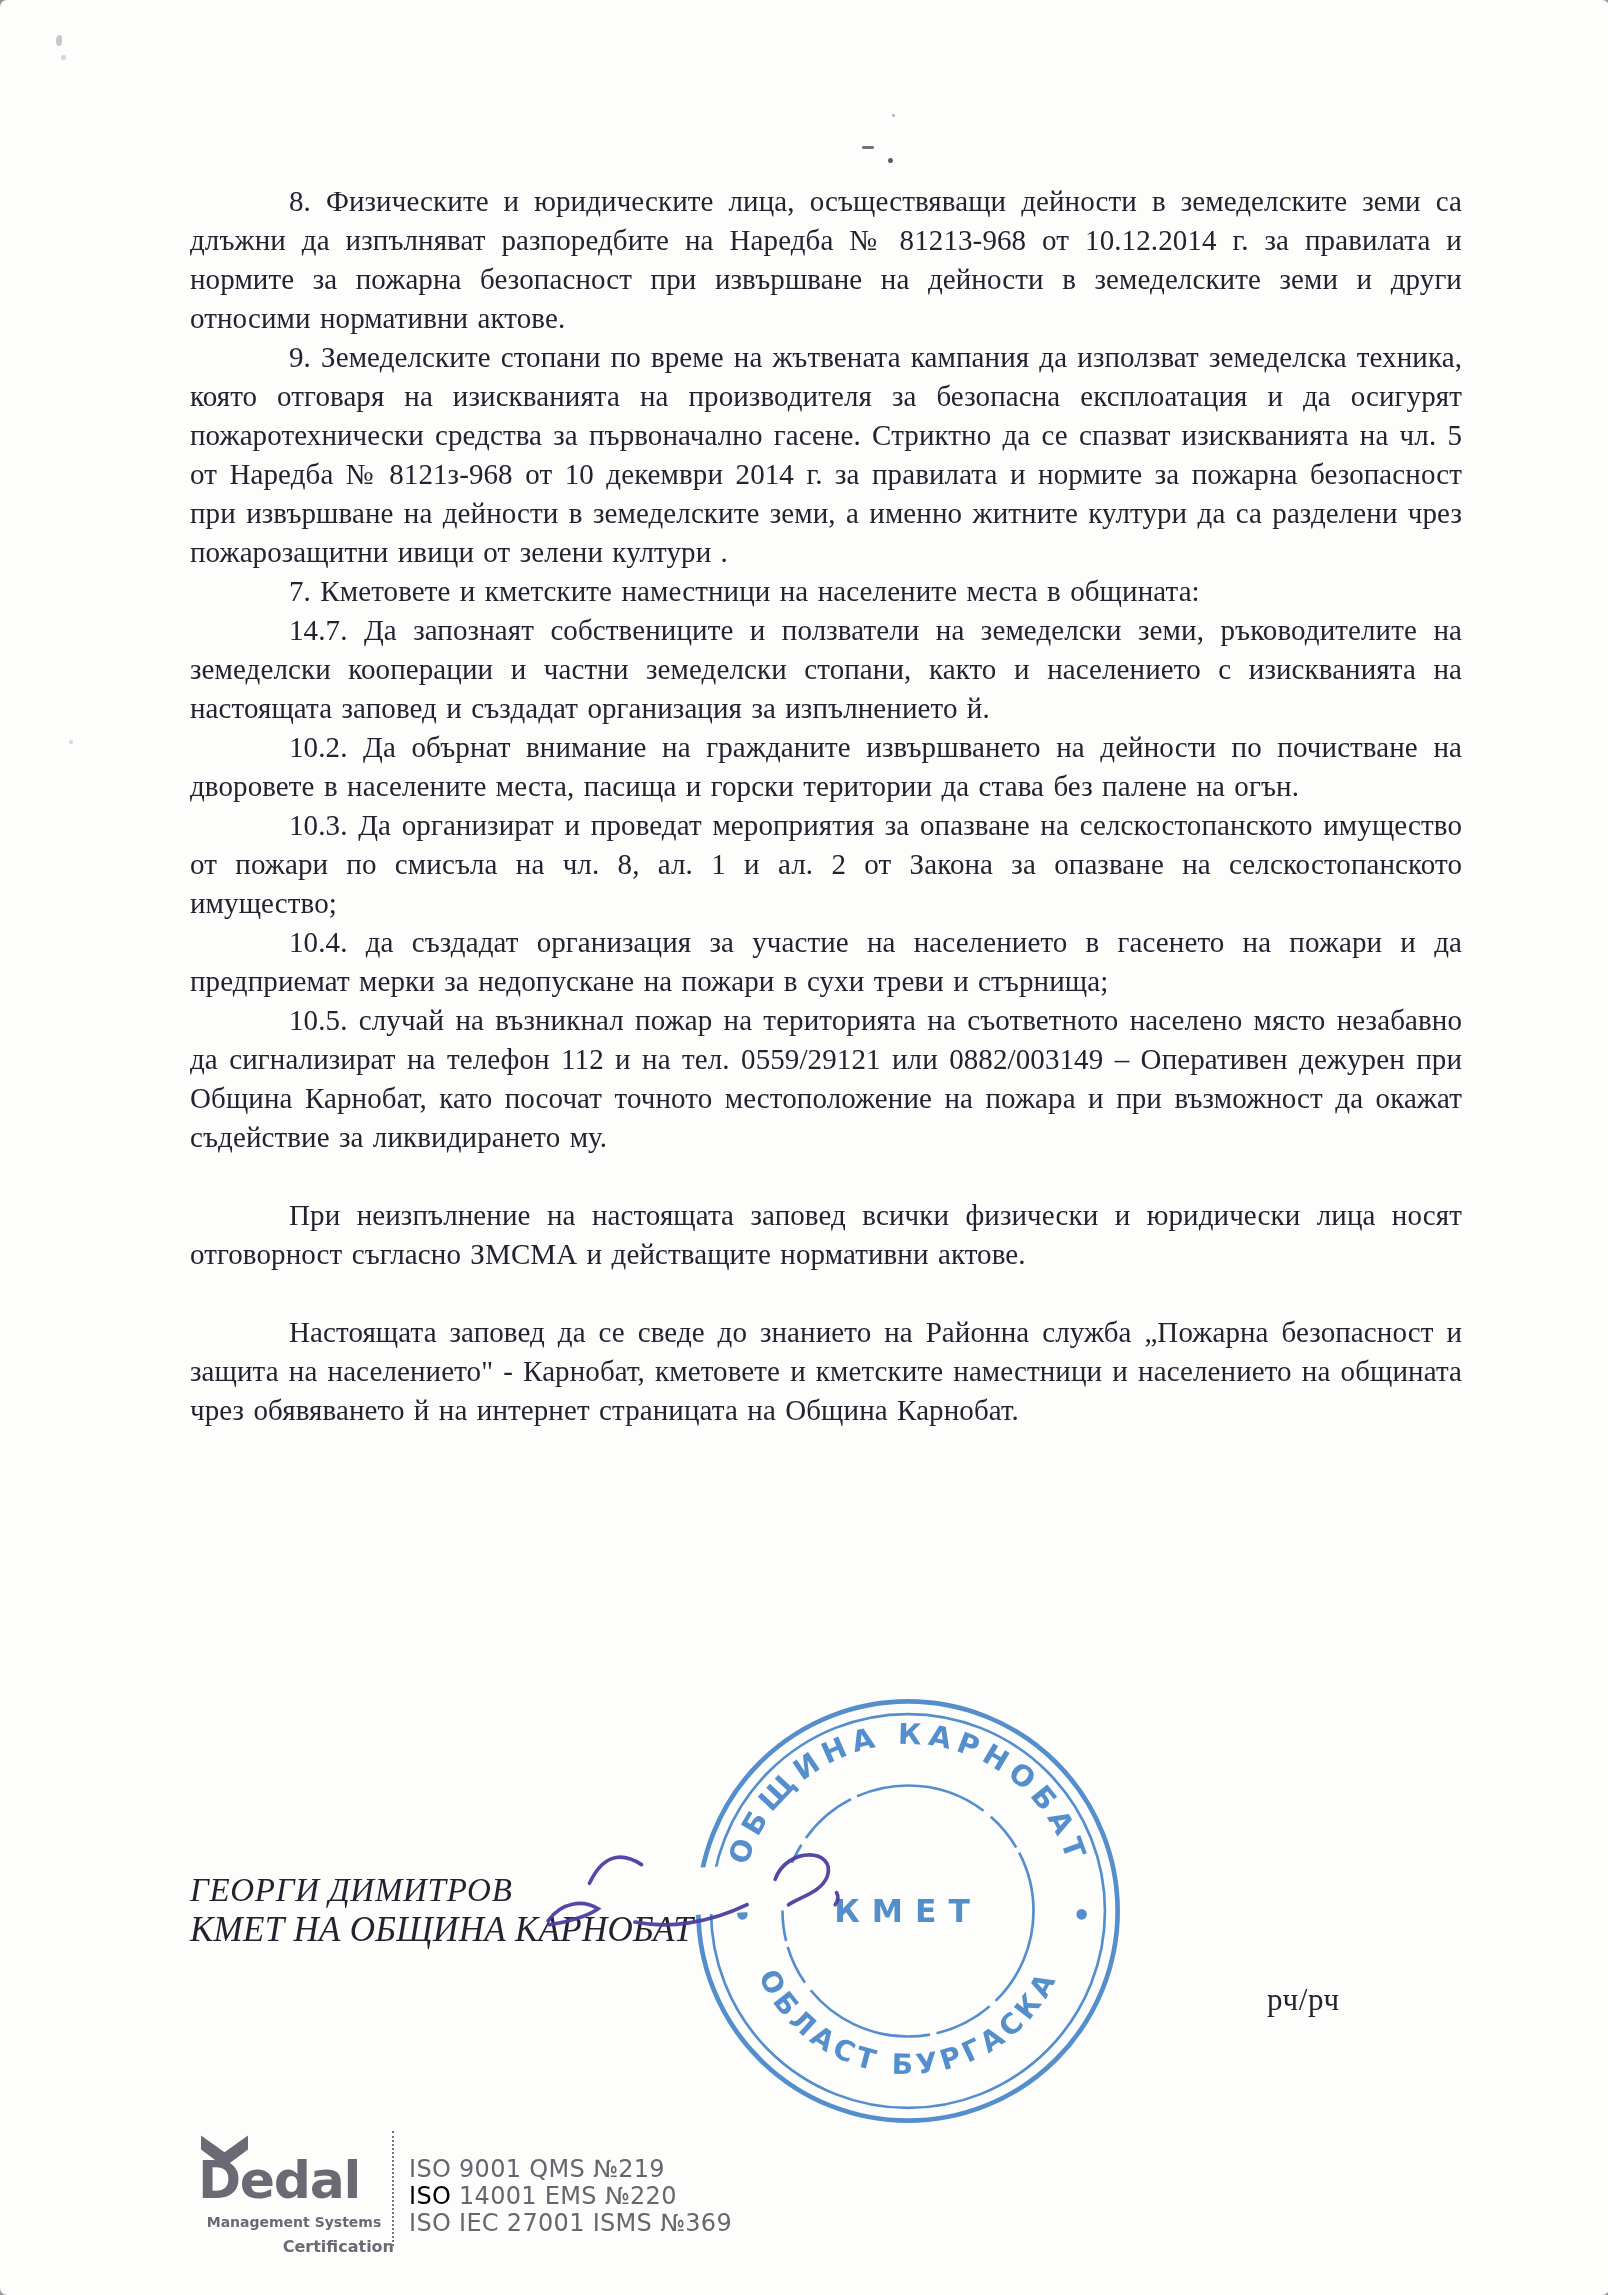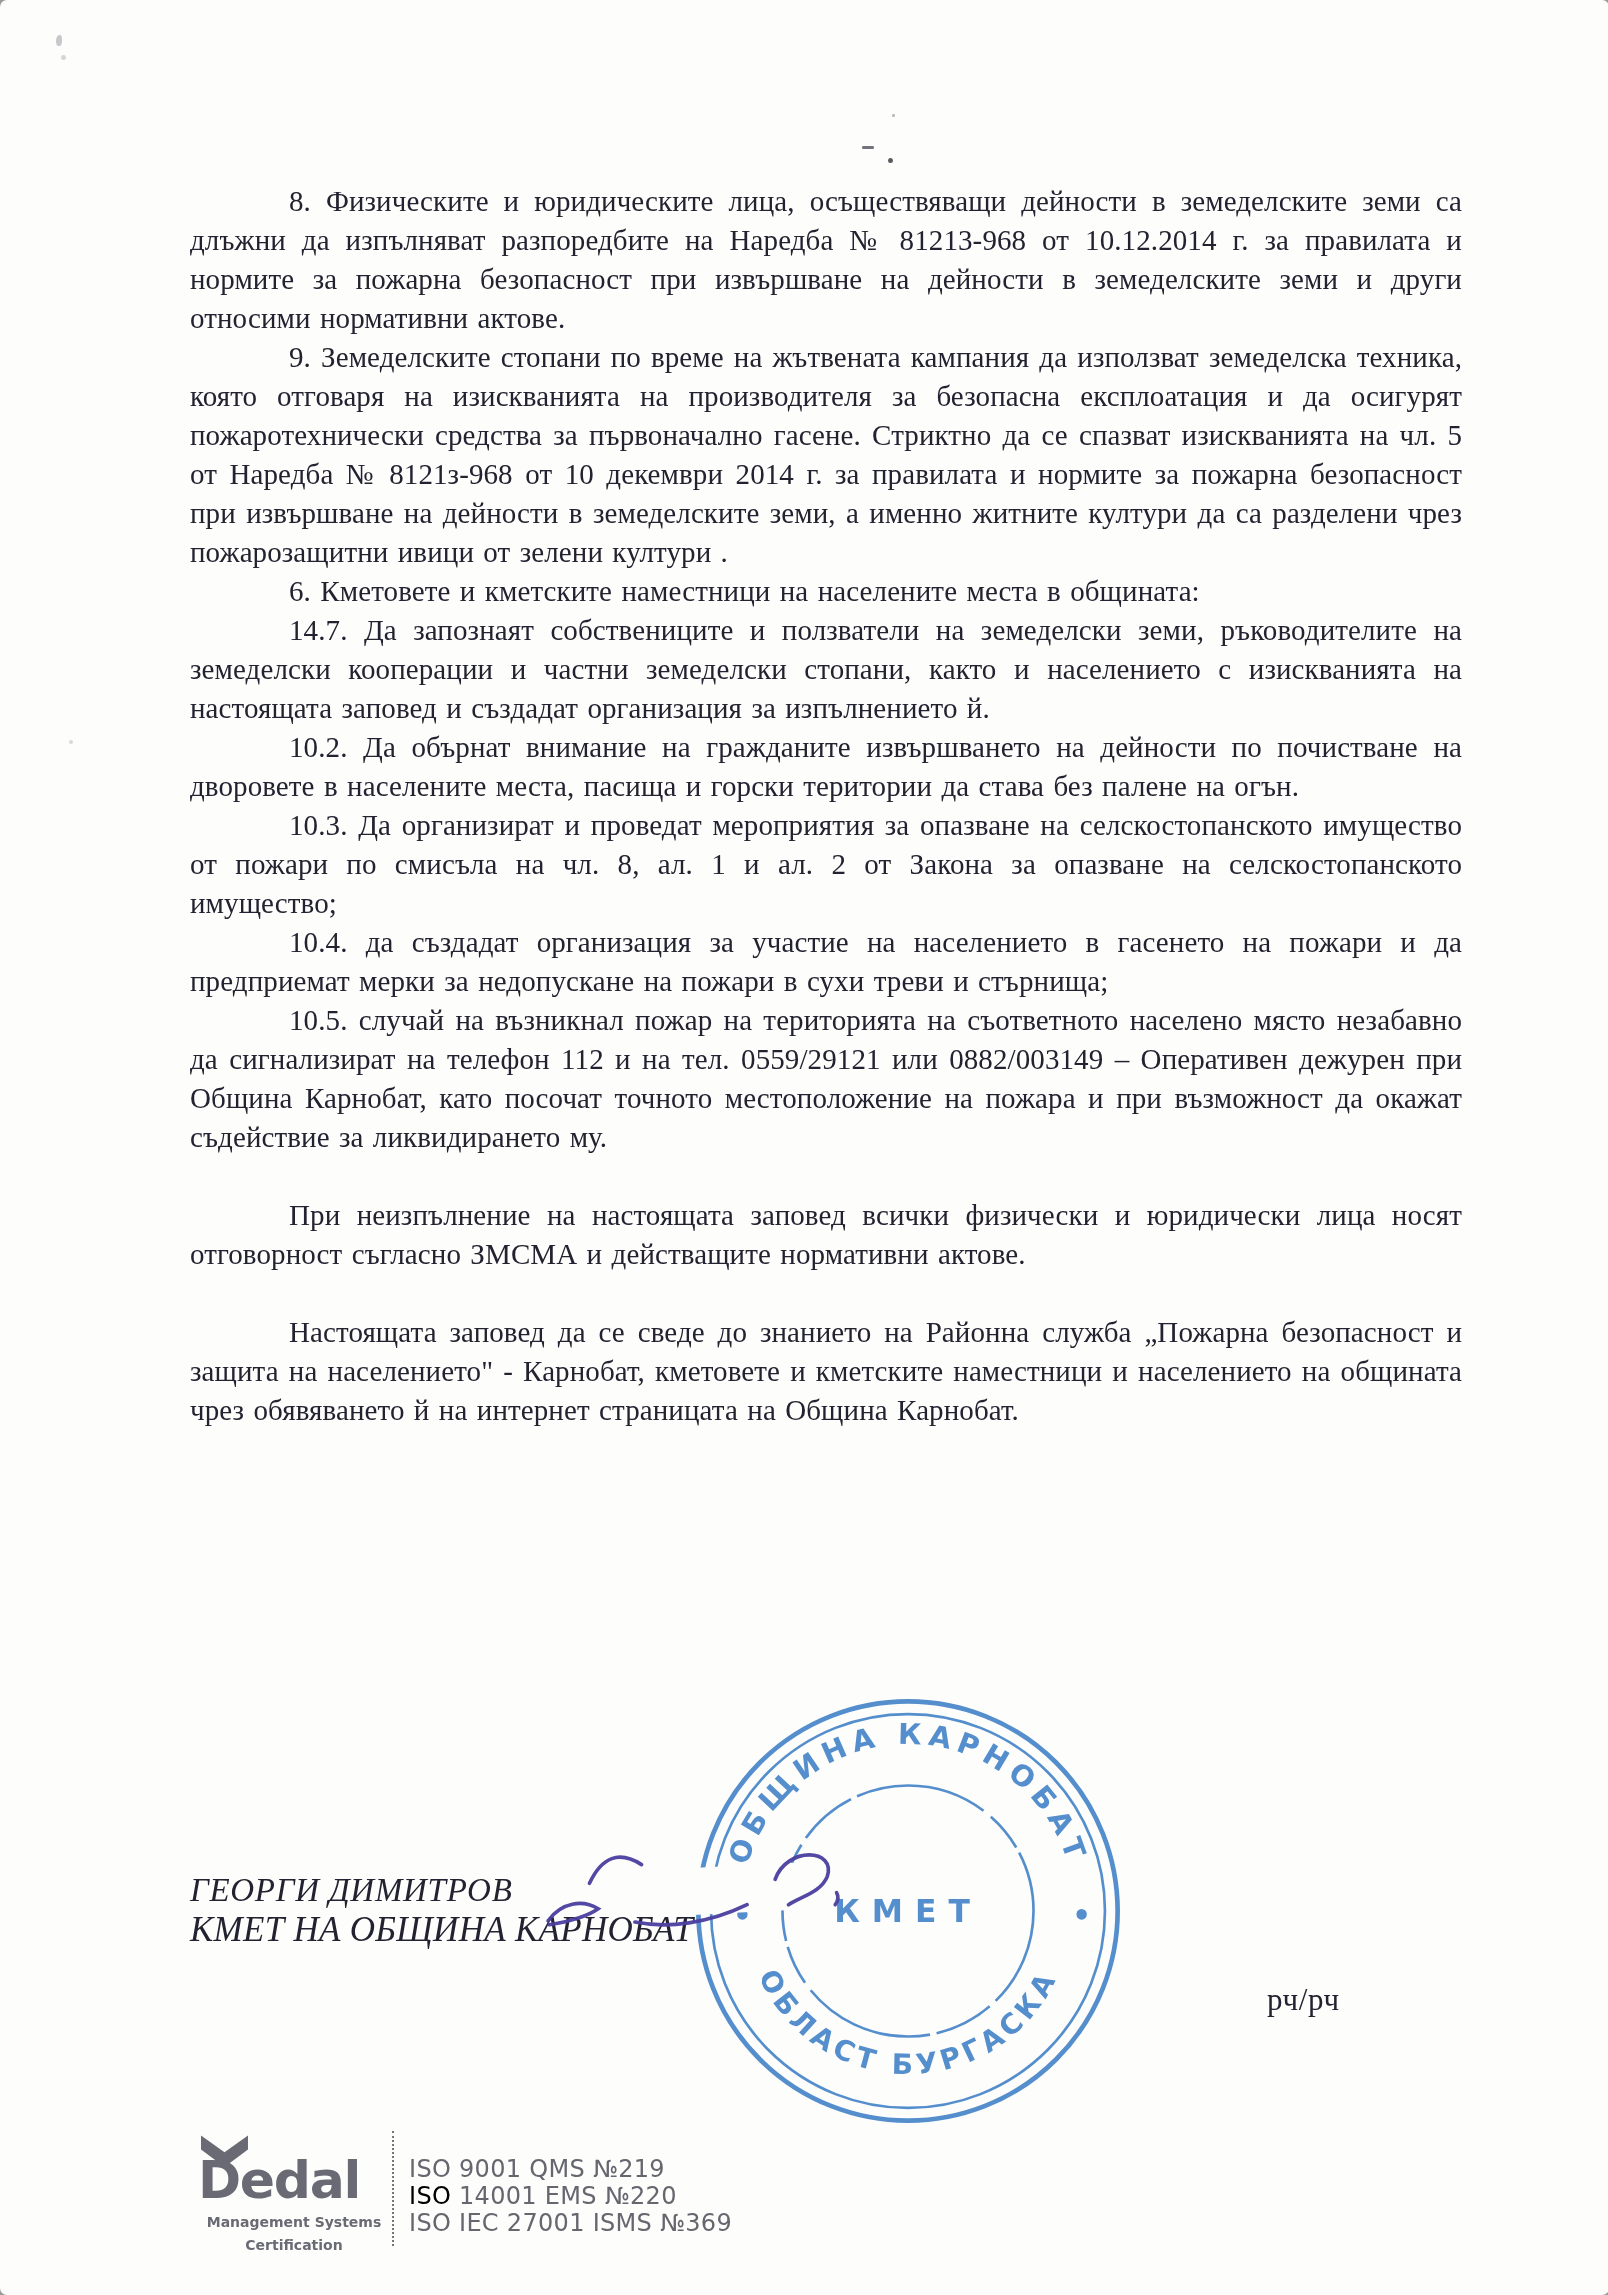--- a/index.html
+++ b/index.html
@@ -52,21 +52,21 @@
   #speck-d{left:888px;top:158px;width:4.7px;height:5.3px;background:#3c3c46;opacity:.85;}
   #speck-e{left:69px;top:740px;width:4px;height:4px;background:#c2c2c8;opacity:.6;}
   
   #footer{position:absolute;left:194px;top:2131px;color:#6a6a74;font-family:"DejaVu Sans","Liberation Sans",sans-serif;}
   #dedal-chevron{position:absolute;left:5.3px;top:2.7px;}
   #dedal-word{
     position:absolute;left:4px;top:18.7px;
     font-size:52px;font-weight:bold;letter-spacing:-1.3px;color:#6a6a74;
   }
   #dedal-sub1{position:absolute;left:0;top:83px;width:200px;text-align:center;font-size:14px;font-weight:bold;}
-  #dedal-sub2{position:absolute;left:0;top:106px;width:200px;text-align:center;font-size:14px;font-weight:bold;}
+  #dedal-sub2{position:absolute;left:0;top:106px;width:200px;text-align:right;font-size:16px;font-weight:bold;}
   #footer-divider{
     position:absolute;left:198px;top:0px;height:115px;width:0;
     border-left:2.7px dotted #74747e;
   }
   #iso-lines{position:absolute;left:215px;top:25px;font-size:24px;letter-spacing:0.3px;line-height:27px;white-space:nowrap;color:#66666f;}
   #iso-lines b{font-weight:normal;color:#000000;}
 </style>
 </head>
 <body>
 
@@ -75,21 +75,21 @@
   <div class="speck" id="speck-a"></div>
   <div class="speck" id="speck-b"></div>
   <div class="speck" id="speck-c"></div>
   <div class="speck" id="speck-dash"></div>
   <div class="speck" id="speck-d"></div>
   <div class="speck" id="speck-e"></div>
 
   <div id="body-text">
     <p>8. Физическите и юридическите лица, осъществяващи дейности в земеделските земи са длъжни да изпълняват разпоредбите на Наредба № 81213-968 от 10.12.2014 г. за правилата и нормите за пожарна безопасност при извършване на дейности в земеделските земи и други относими нормативни актове.</p>
     <p>9. Земеделските стопани по време на жътвената кампания да използват земеделска техника, която отговаря на изискванията на производителя за безопасна експлоатация и да осигурят пожаротехнически средства за първоначално гасене. Стриктно да се спазват изискванията на чл. 5 от Наредба № 8121з-968 от 10 декември 2014 г. за правилата и нормите за пожарна безопасност при извършване на дейности в земеделските земи, а именно житните култури да са разделени чрез пожарозащитни ивици от зелени култури .</p>
-    <p>6. Кметовете и кметските наместници на населените места в общината:</p>
+    <p>7. Кметовете и кметските наместници на населените места в общината:</p>
     <p>14.7. Да запознаят собствениците и ползватели на земеделски земи, ръководителите на земеделски кооперации и частни земеделски стопани, както и населението с изискванията на настоящата заповед и създадат организация за изпълнението й.</p>
     <p>10.2. Да обърнат внимание на гражданите извършването на дейности по почистване на дворовете в населените места, пасища и горски територии да става без палене на огън.</p>
     <p>10.3. Да организират и проведат мероприятия за опазване на селскостопанското имущество от пожари по смисъла на чл. 8, ал. 1 и ал. 2 от Закона за опазване на селскостопанското имущество;</p>
     <p>10.4. да създадат организация за участие на населението в гасенето на пожари и да предприемат мерки за недопускане на пожари в сухи треви и стърнища;</p>
     <p>10.5. случай на възникнал пожар на територията на съответното населено място незабавно да сигнализират на телефон 112 и на тел. 0559/29121 или 0882/003149 – Оперативен дежурен при Община Карнобат, като посочат точното местоположение на пожара и при възможност да окажат съдействие за ликвидирането му.</p>
     <p class="spaced">При неизпълнение на настоящата заповед всички физически и юридически лица носят отговорност съгласно ЗМСМА и действащите нормативни актове.</p>
     <p class="spaced">Настоящата заповед да се сведе до знанието на Районна служба „Пожарна безопасност и защита на населението" - Карнобат, кметовете и кметските наместници и населението на общината чрез обявяването й на интернет страницата на Община Карнобат.</p>
   </div>
 
   <svg id="stamp" viewBox="0 0 680 680">

